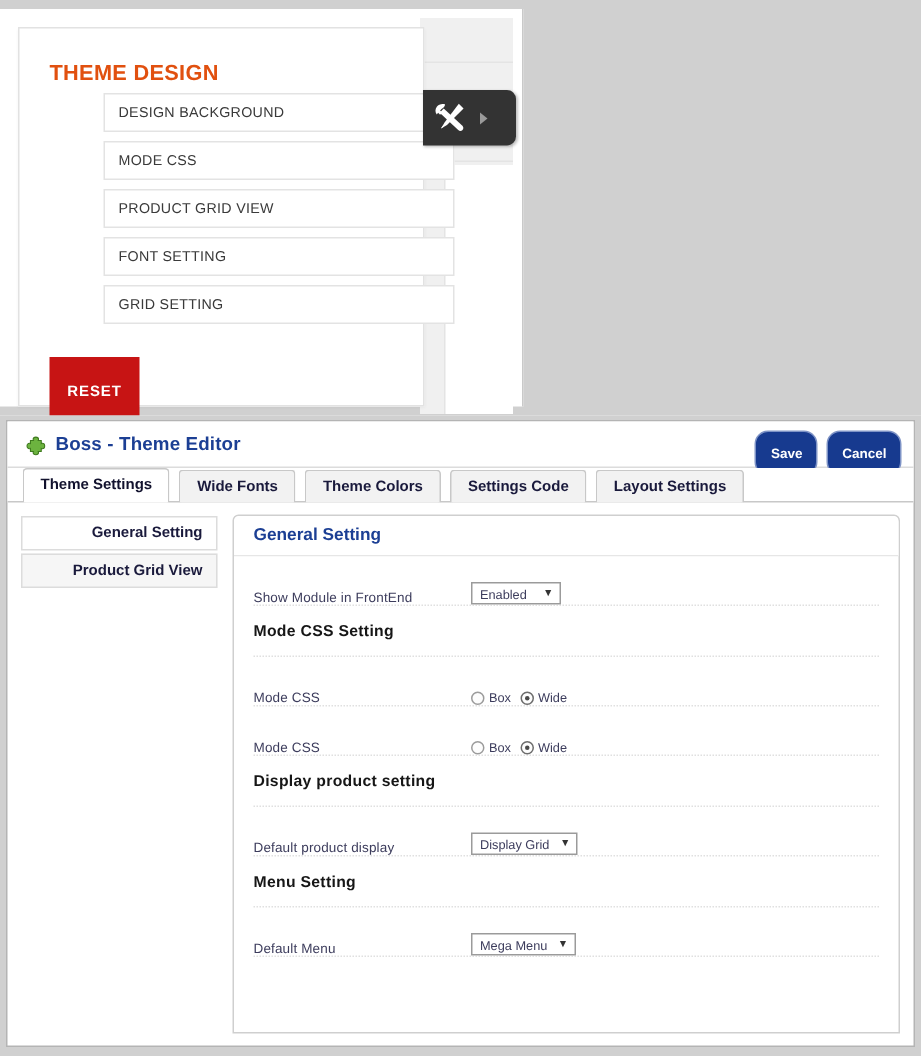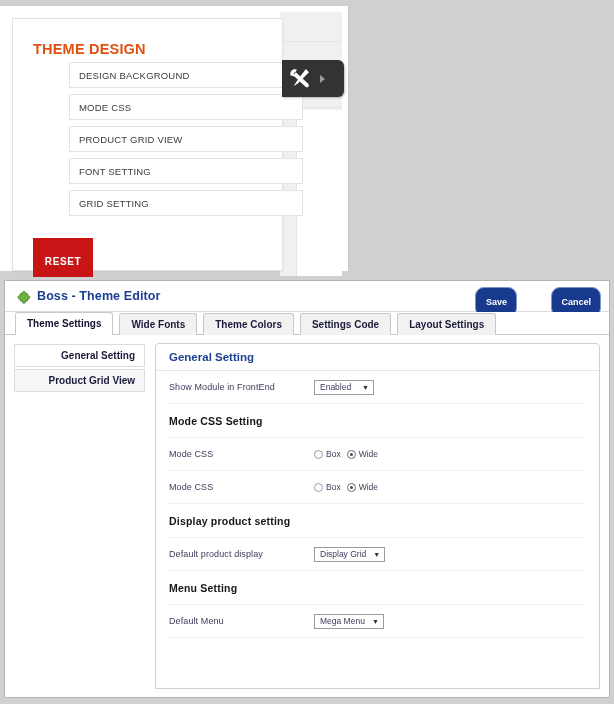--- a/index.html
+++ b/index.html
@@ -91,21 +91,21 @@
     font-size: 12.5px; font-weight: bold; color: #1c3f94;
     letter-spacing: .1px;
   }
   .plugin-icon { position: absolute; left: 11px; top: 8px; width: 16px; height: 16px; }
   .head-btns { position: absolute; right: 8px; top: 6px; display: flex; gap: 6px; }
   .pill {
     height: 30px; min-width: 42px; padding: 0 9px;
     border-radius: 9px; background: #173a8f; border: 1px solid #7e93c6;
     color: #ffffff; font-size: 9px; font-weight: bold;
     display: flex; align-items: center; justify-content: center;
-    cursor: pointer; font-family: "Liberation Sans", sans-serif; margin-left: 28px;
+    cursor: pointer; font-family: "Liberation Sans", sans-serif;
   }
 
   
   .tabbar {
     position: relative; height: 23px; padding-left: 10px;
     border-bottom: 1px solid #c8c8c8; background: #ffffff;
     display: flex; align-items: flex-end;
   }
   .tab {
     height: 22px; line-height: 21px; padding: 0 11px;
@@ -134,21 +134,21 @@
   }
   .content-head {
     height: 27px; line-height: 26px; padding-left: 13px;
     font-size: 11.5px; font-weight: bold; color: #1c3f94;
     border-bottom: 1px solid #e6e6e6; background: #ffffff;
     border-radius: 4px 4px 0 0;
   }
   .form-area { padding: 0 13px; }
 
   .frow {
-    display: flex; align-items: center; min-height: 33px;
+    display: flex; align-items: flex-end; min-height: 33px;
     border-bottom: 1px dotted #e0e0e0;
   }
   .frow:last-child { border-bottom: 1px dotted #e0e0e0; }
   .flabel {
     width: 145px; flex: 0 0 145px;
     font-size: 9px; color: #3c3c5c; letter-spacing: .1px;
   }
   .fctrl { flex: 1; display: flex; align-items: center; }
   .sect-head {
     min-height: 34px; display: flex; align-items: center;

